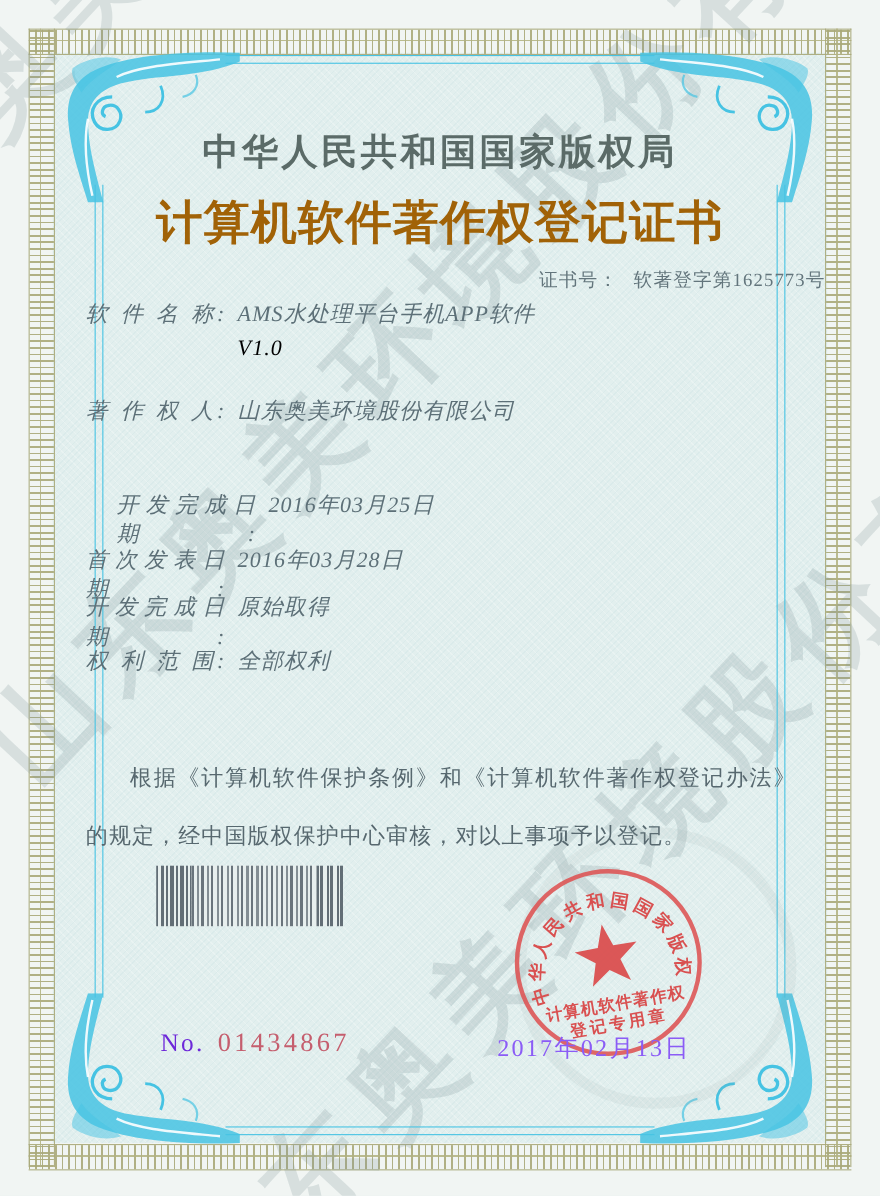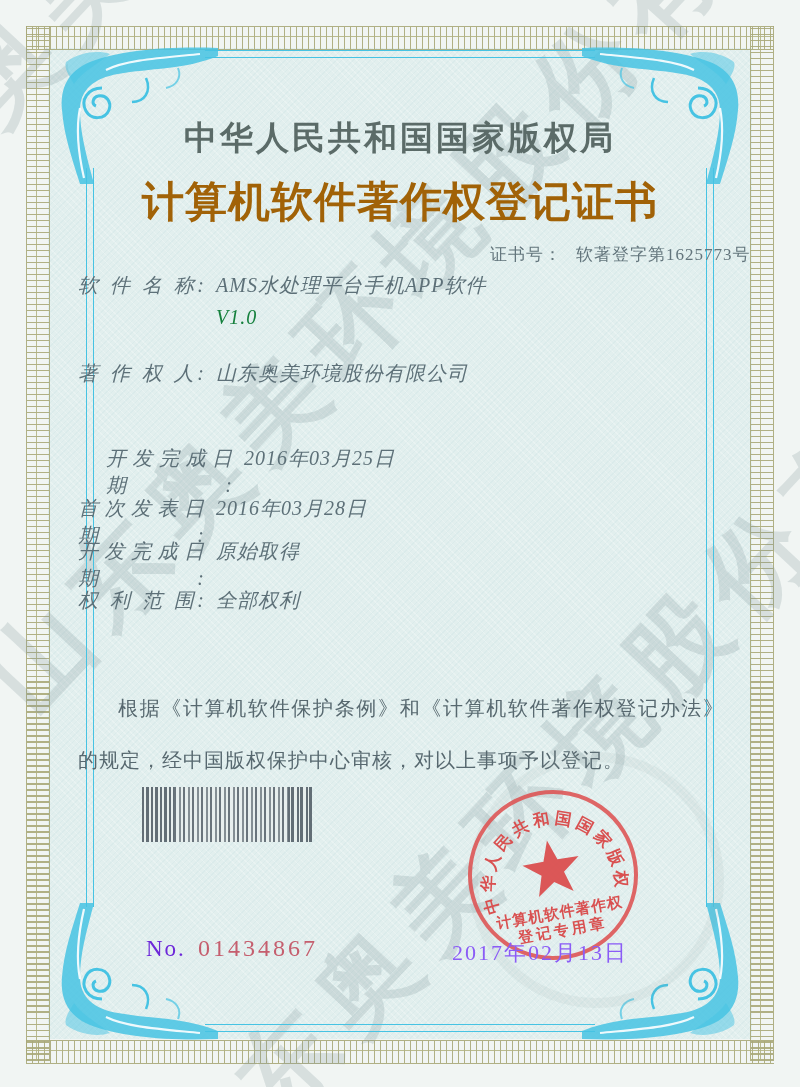--- a/index.html
+++ b/index.html
@@ -84,21 +84,21 @@
   }
   .certno-row .lbl{margin-right:14px;text-align:center;}
   
   .fields{position:absolute;left:78px;top:260px;width:650px;height:420px;}
   .frow{position:absolute;left:0;font-size:20px;color:#5d7078;font-style:italic;}
   .frow .flabel{
     display:inline-block;width:126px;text-align:justify;text-align-last:justify;
     color:#5d7078;vertical-align:top;
   }
   .frow .fvalue{margin-left:12px;letter-spacing:1px;}
-  .fvalue2{margin-left:138px;margin-top:7px;letter-spacing:1px;font-size:20px;color:#15803d;}
+  .fvalue2{margin-left:138px;margin-top:7px;letter-spacing:1px;font-size:20px;color:#000000;}
   .r0{top:12px;} .r1{top:100px;} .r2{top:185px;margin-left:28px;} .r3{top:235px;}
   .r4{top:278px;} .r5{top:327px;} .r6{top:370px;}
   
   .statement{
     position:absolute;left:78px;top:682px;width:646px;
     font-size:20px;line-height:52px;letter-spacing:1px;
     color:#57686f;text-indent:2em;text-align:justify;
   }
   
   .barcode{

